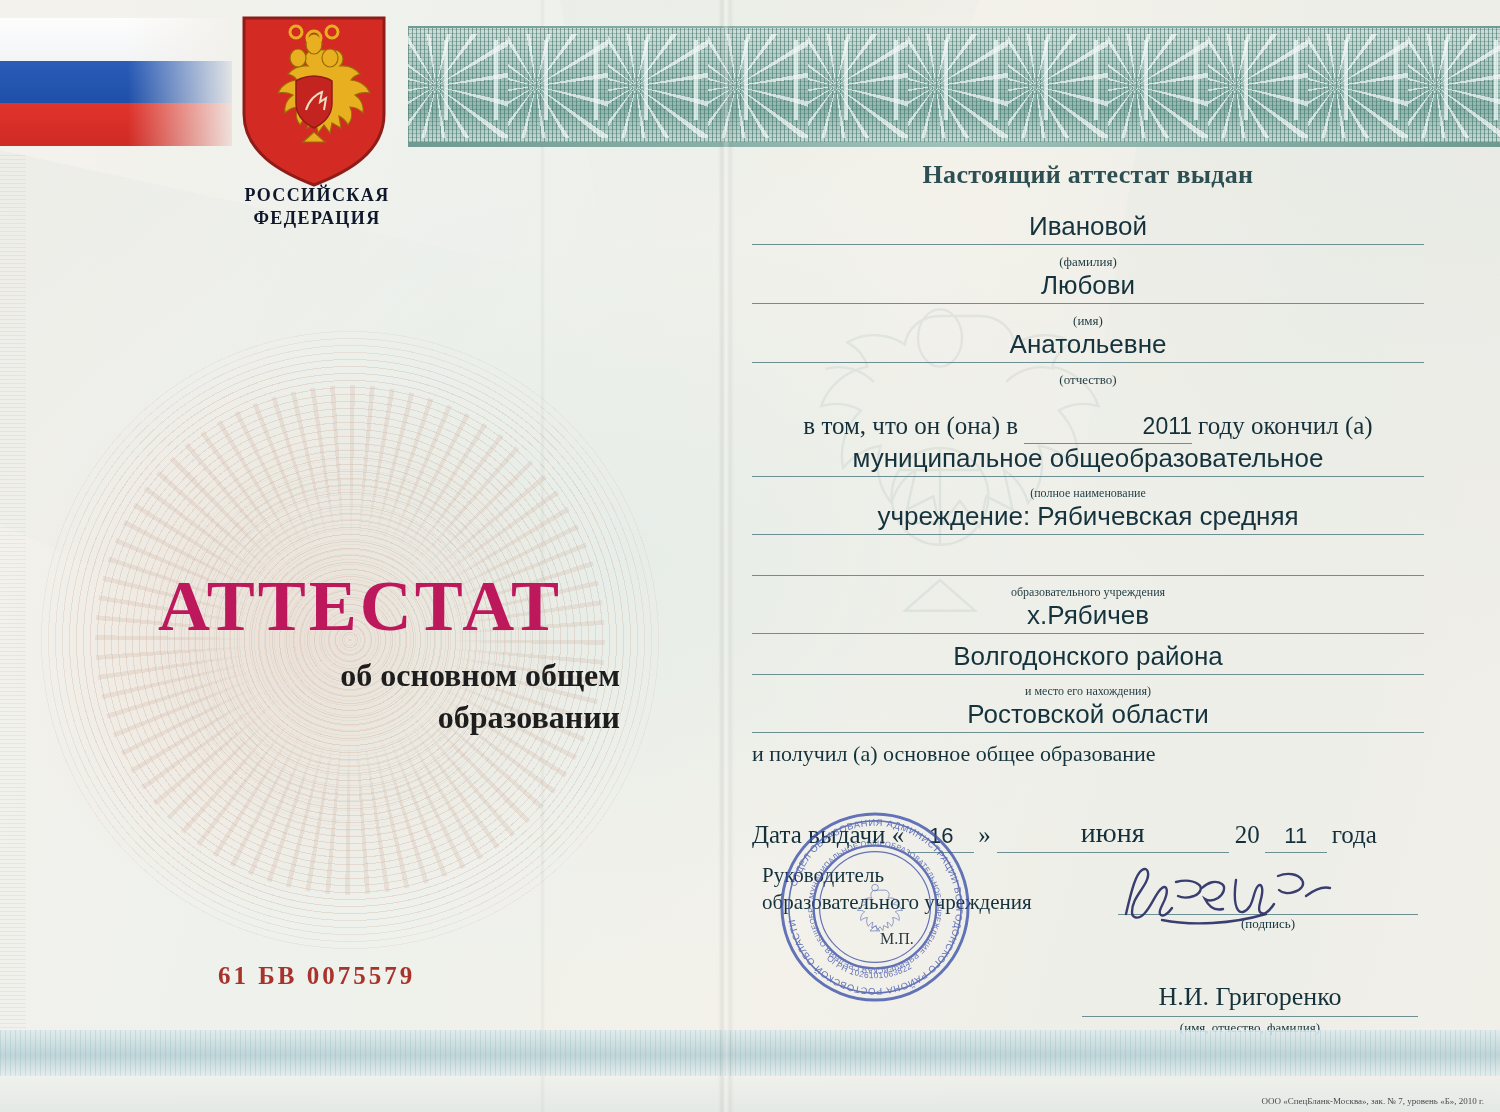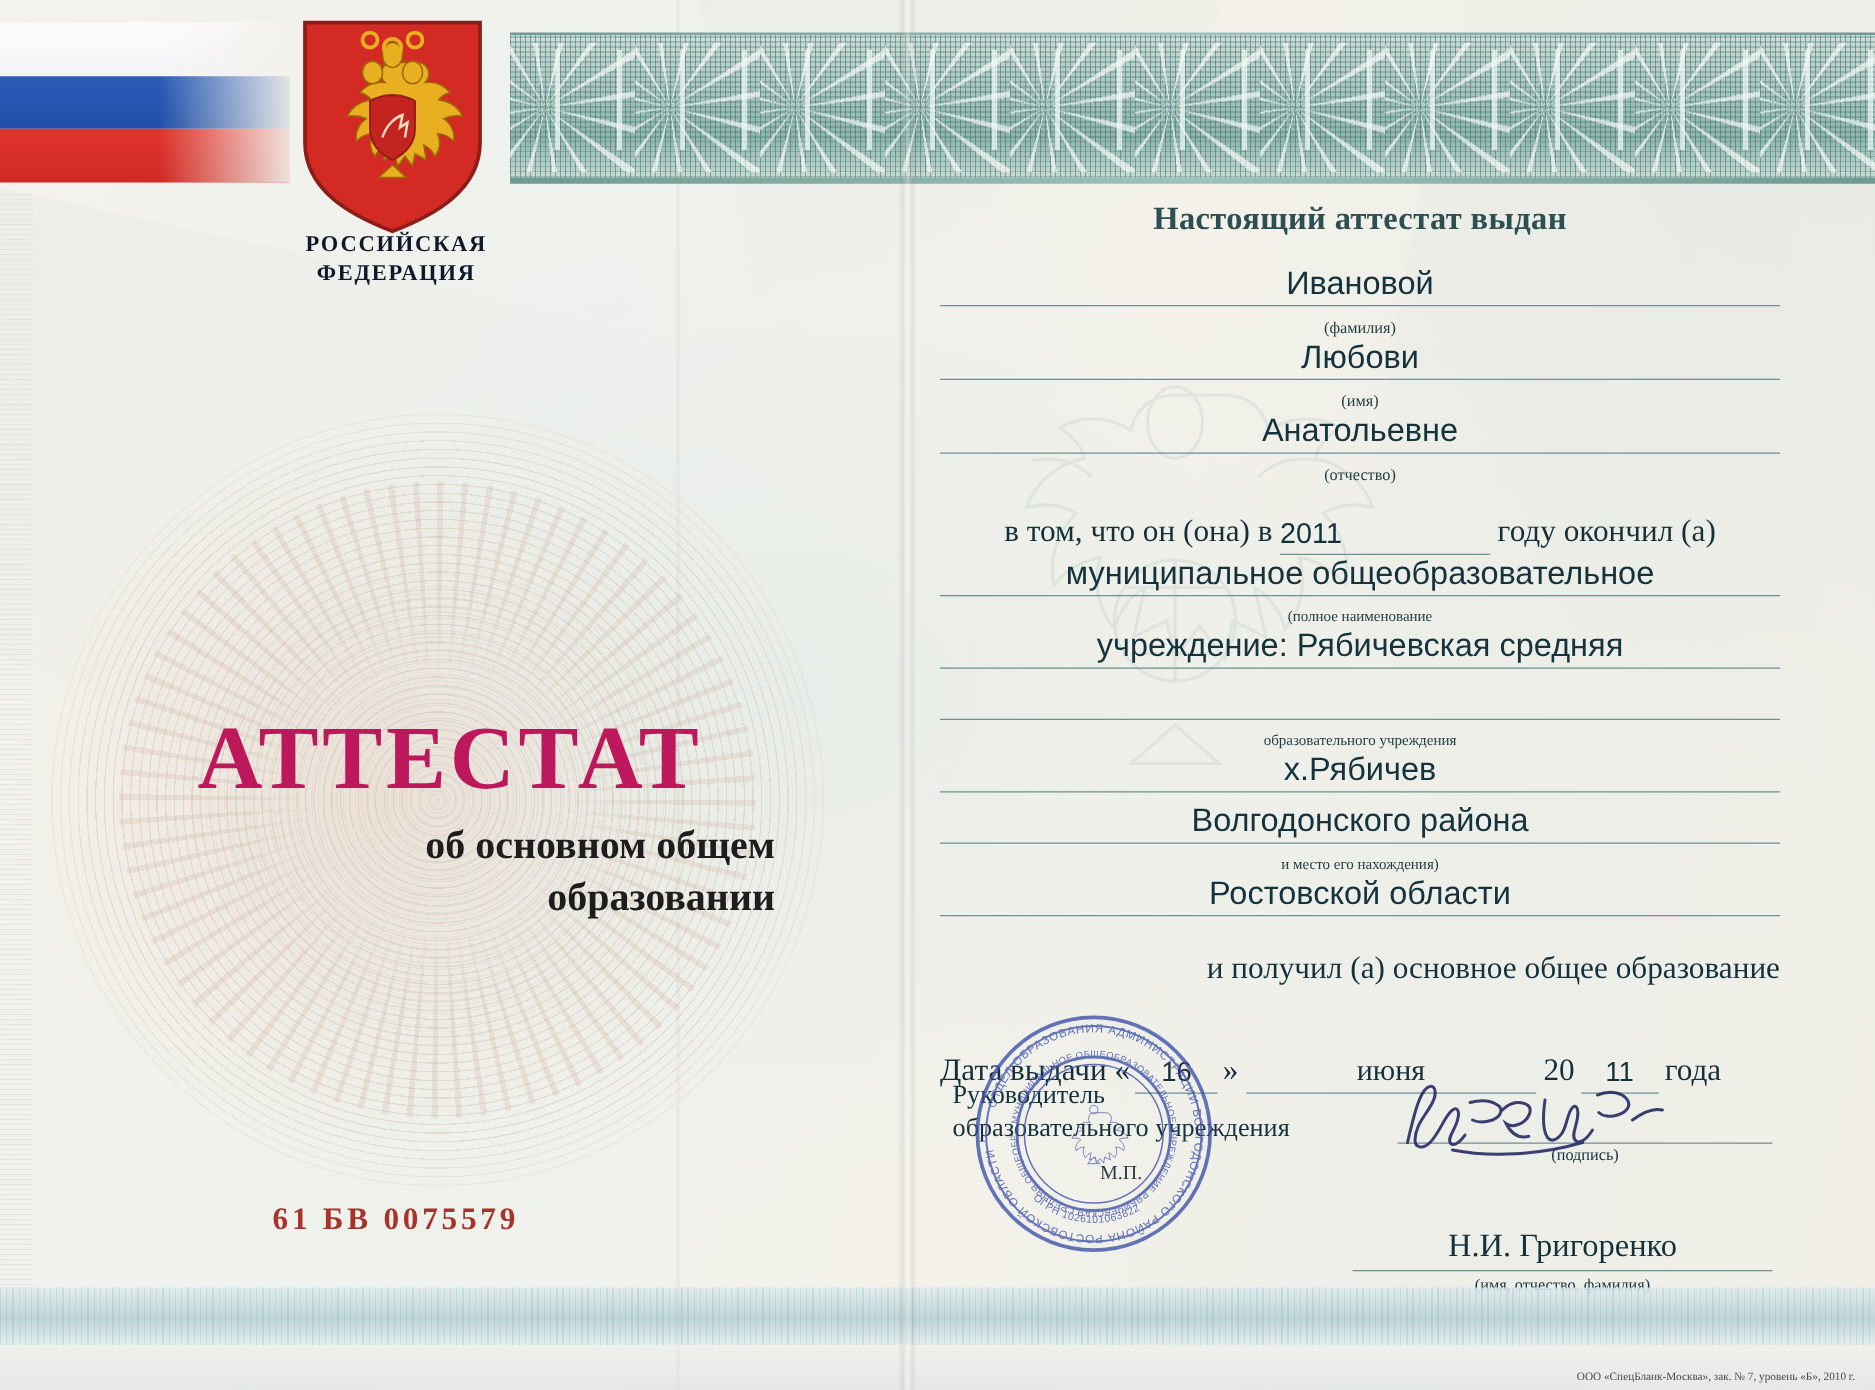--- a/index.html
+++ b/index.html
@@ -301,35 +301,35 @@
     display: flex;
     align-items: flex-end;
     justify-content: center;
     gap: 0;
   }
   .yearline .txt { padding-bottom: 4px; white-space: nowrap; }
   .yearline .slot {
     position: relative;
     width: 168px;
     margin: 0 6px;
-    text-align: left;
+    text-align: right;
     border-bottom: 1.3px solid #6d8e92;
   }
   .yearline .slot span {
     font-family: "Liberation Sans", sans-serif;
     font-size: 23px;
     padding-bottom: 3px;
     display: inline-block;
   }
 
   .received {
-    text-align: right;
-    font-family: "Liberation Serif", serif;
-    font-size: 25px;
-    margin-top: 20px;
+    text-align: left;
+    font-family: "Liberation Serif", serif;
+    font-size: 22px;
+    margin-top: 0;
     color: #14323c;
     white-space: nowrap;
   }
 
   
   .dateline {
     position: relative;
     margin-top: 44px;
     height: 42px;
     font-family: "Liberation Serif", serif;
@@ -356,21 +356,21 @@
     text-align: center;
     border-bottom: 1.3px solid #6d8e92;
     margin: 0 5px;
   }
   .dateline .hand {
     font-family: "Liberation Sans", sans-serif;
     font-size: 22px;
     display: inline-block;
     padding-bottom: 3px;
   }
-  .dateline .hand.serif { font-family: "Liberation Serif", serif; font-size: 24px; }
+  .dateline .hand.serif { font-family: "Liberation Serif", serif; font-size: 28px; }
 
   
   .signblock {
     position: absolute;
     left: 752px; top: 862px;
     width: 672px;
     font-family: "Liberation Serif", serif;
     color: #14323c;
   }
   .signblock .role {

